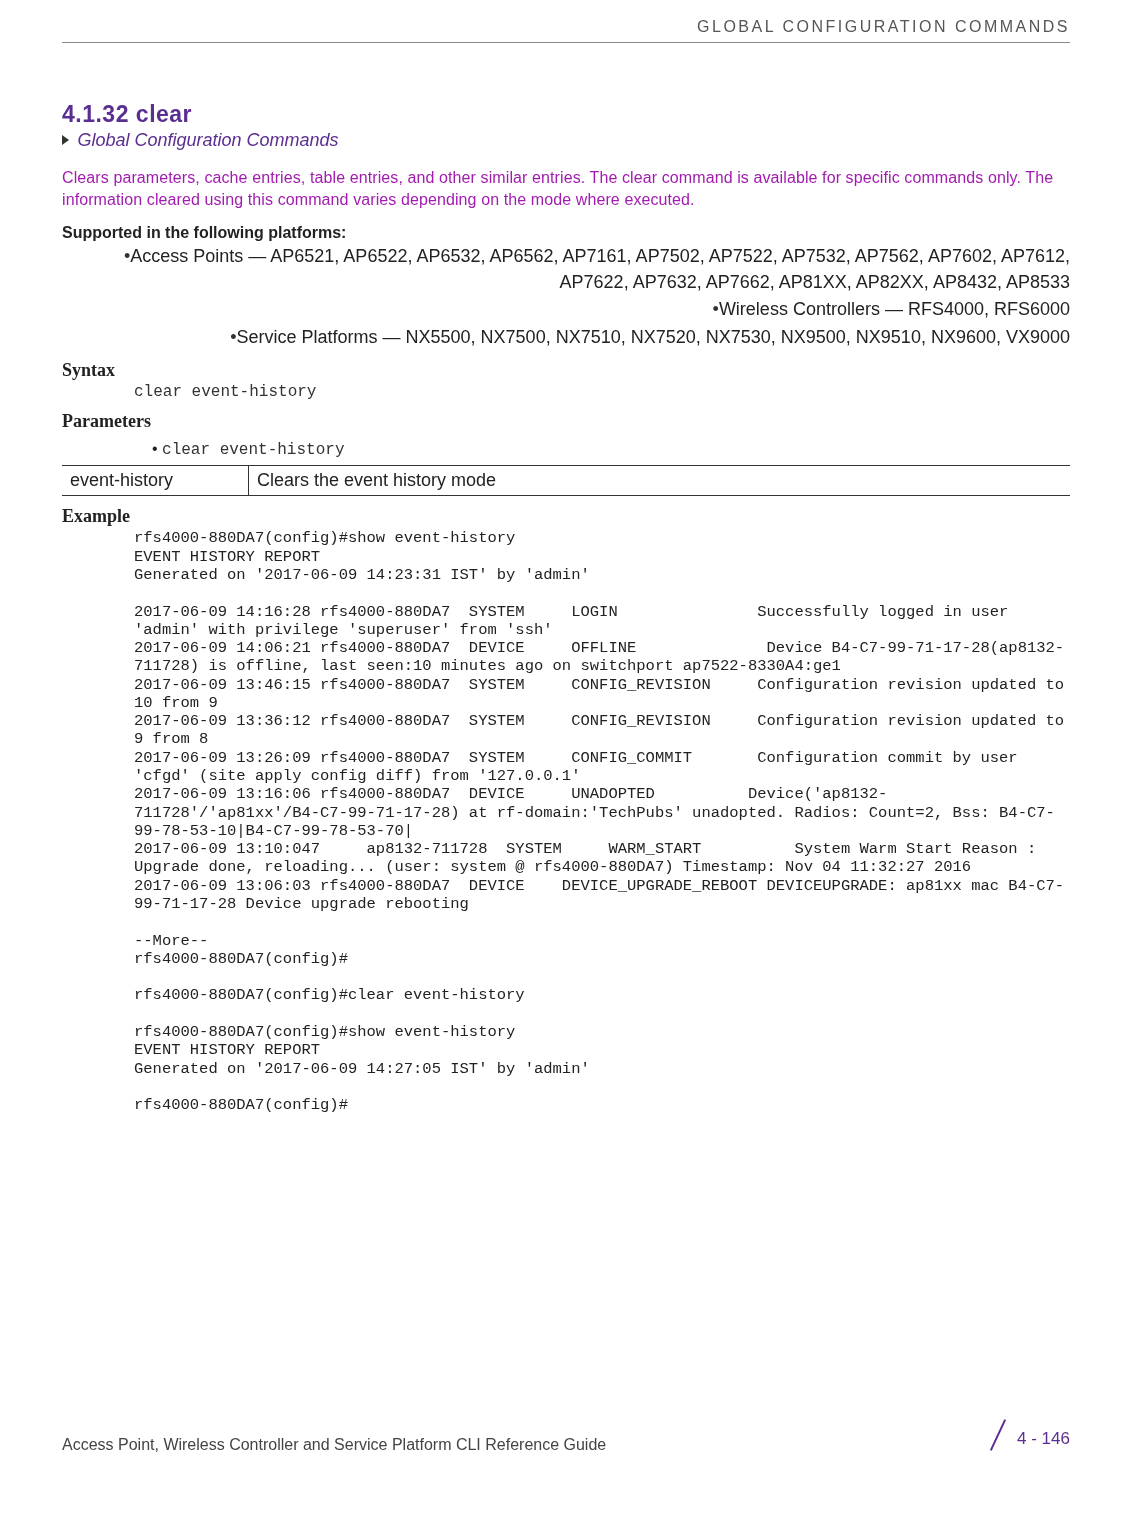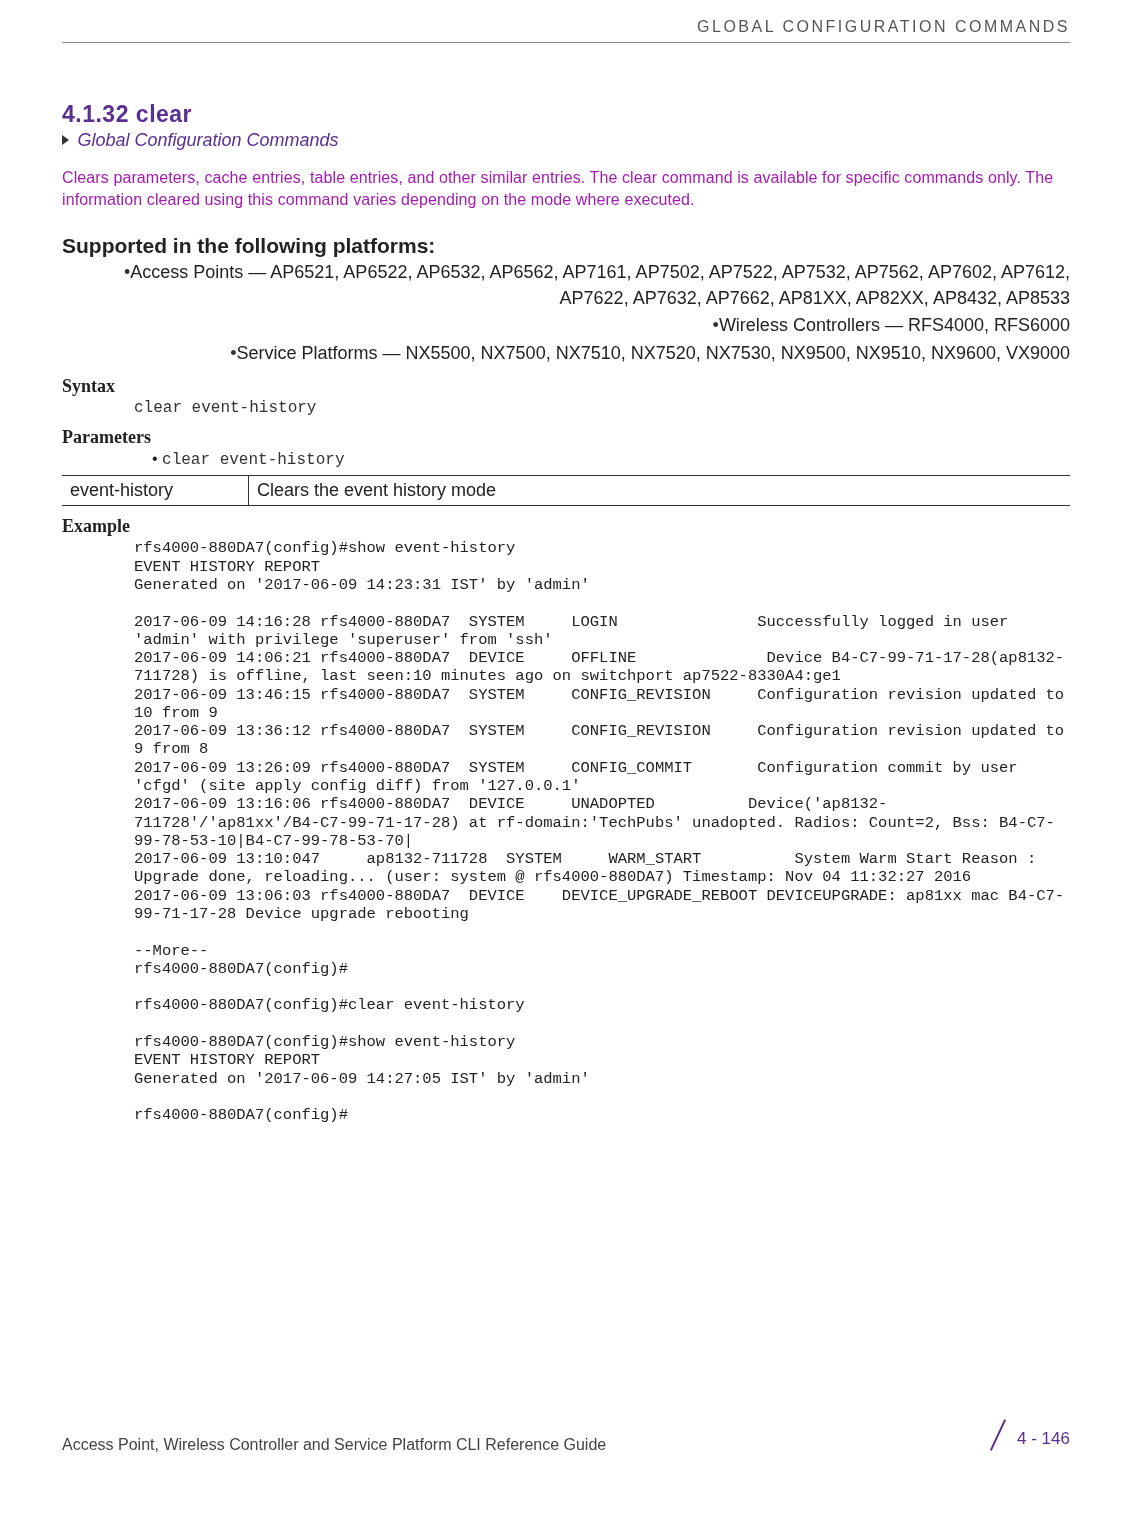--- a/index.html
+++ b/index.html
@@ -50,22 +50,22 @@
   }
   .para {
     font-size: 16px;
     line-height: 1.35;
     margin-top: 16px;
     color: #a21caf;
     letter-spacing: 0.1px;
   }
   .subhead {
     font-weight: 700;
-    font-size: 21px;
-    margin-top: 24px;
+    font-size: 16px;
+    margin-top: 14px;
   }
   ul.platforms {
     list-style: none;
     margin: 2px 0 0 0;
     padding: 0 0 0 36px;
   }
   ul.platforms li {
     font-size: 18px;
     line-height: 1.42;
     padding-left: 30px;
@@ -91,21 +91,21 @@
     font-size: 16px;
     color: #333;
     white-space: pre-wrap;
   }
   .syntax-block {
     padding-left: 72px;
     margin-top: 2px;
   }
   .param-bullet {
     padding-left: 90px;
-    margin-top: 2px;
+    margin-top: 8px;
   }
   .param-bullet .dot {
     font-family: inherit;
   }
   table.ptable {
     width: 100%;
     border-collapse: collapse;
     margin-top: 6px;
     font-size: 18px;
   }

